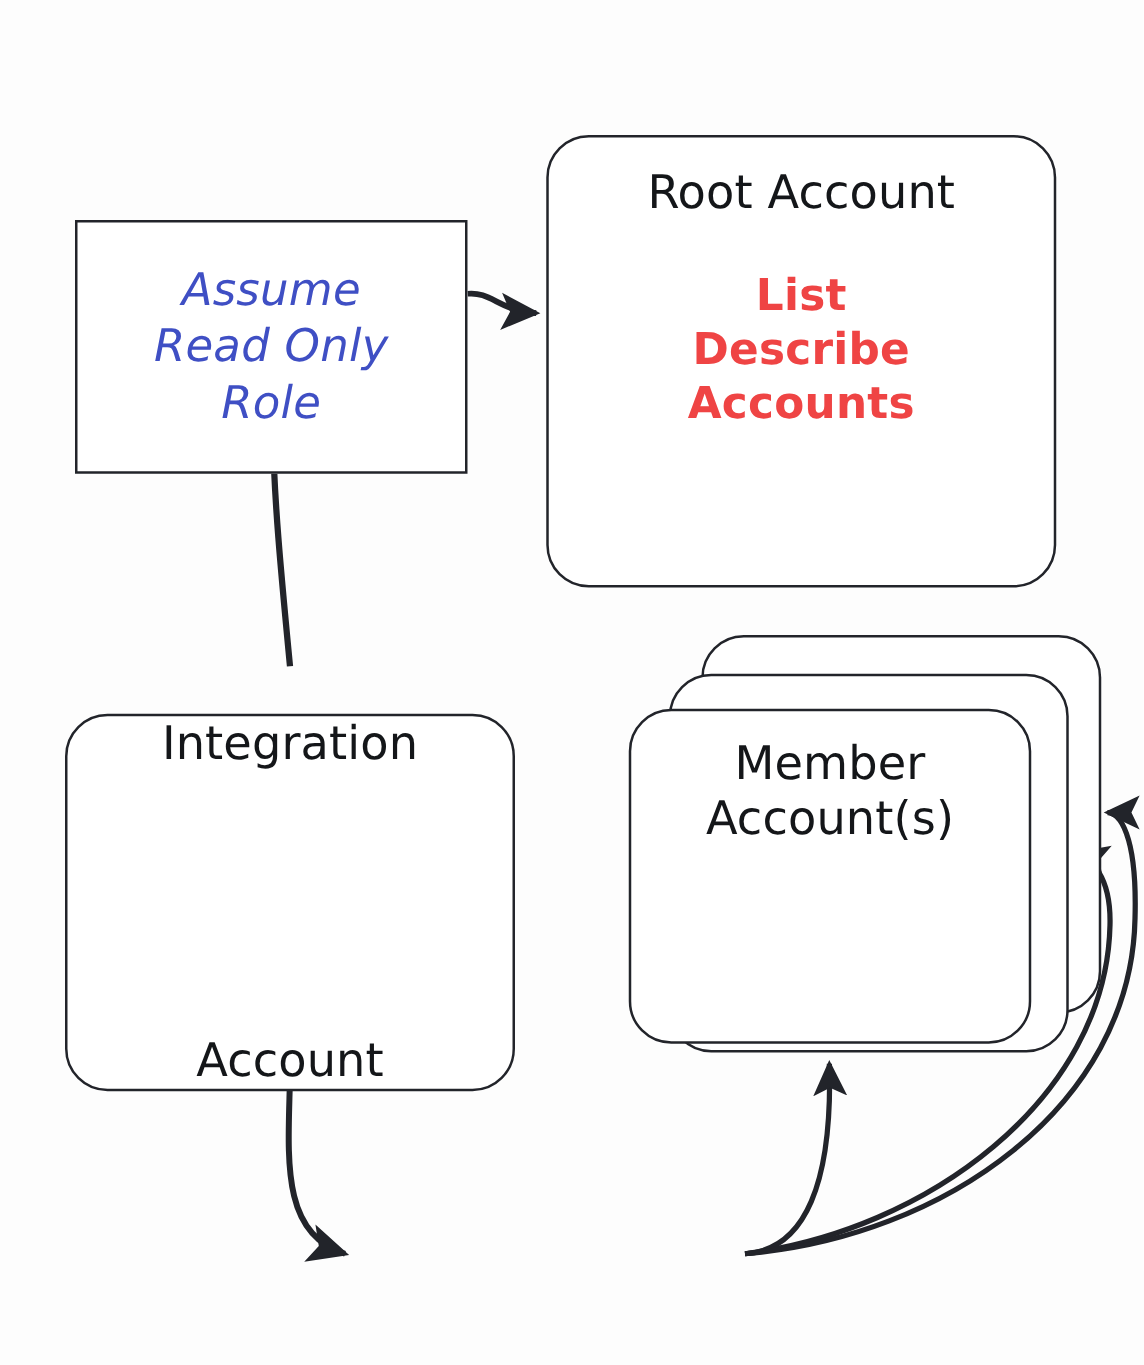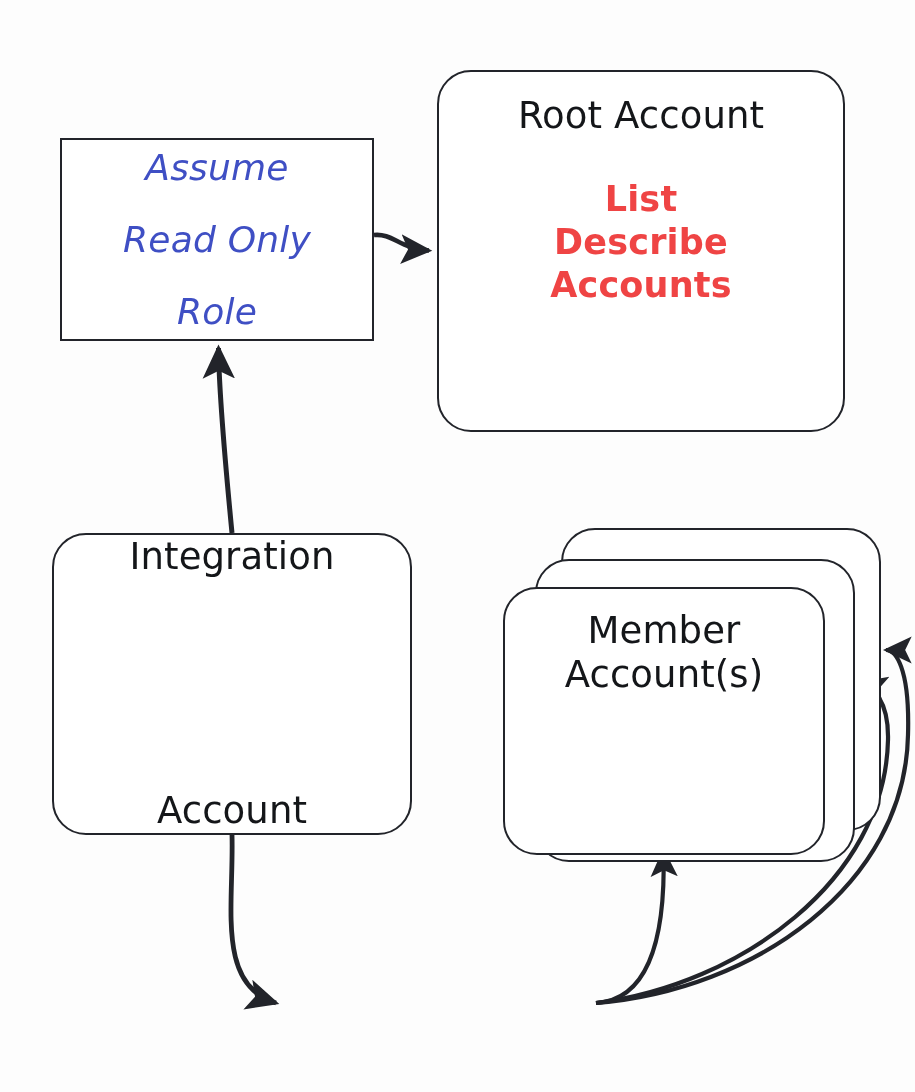--- a/index.html
+++ b/index.html
@@ -21,20 +21,21 @@
   .node {
     position: absolute;
     box-sizing: border-box;
     background: #ffffff;
     border: 2.5px solid #22242a;
     display: flex;
     flex-direction: column;
     align-items: center;
     justify-content: center;
     text-align: center;
+    margin-top: 38px;
   }
   .node.rounded { border-radius: 34px; justify-content: space-between; }
   .node.sharp   { border-radius: 0; }
 
   .title-text {
     color: #141619;
     font-size: 37px;
     font-weight: 400;
     line-height: 1.20;
     letter-spacing: 0.1px;
@@ -53,39 +54,38 @@
     font-weight: 400;
     line-height: 1.25;
     letter-spacing: 0.2px;
   }
 
   
   #assume-role-top {
     left: 60px;  top: 138px;
     width: 314px; height: 203px;
     border-width: 2.5px;
-    gap: 27px;
   }
   #root-account {
     left: 437px; top: 70px;
     width: 408px; height: 362px;
     padding-top: 22px;
     justify-content: flex-start;
   }
   #root-account .spacer { height: 40px; }
 
   #integration-account {
     left: 52px;  top: 533px;
     width: 360px; height: 302px;
   }
 
   
   #member-stack {
     position: absolute;
-    left: 503px; top: 528px;
+    left: 503px; top: 508px;
     width: 380px; height: 335px;
   }
   .stack-card {
     position: absolute;
     box-sizing: border-box;
     background: #ffffff;
     border: 2.5px solid #22242a;
     border-radius: 34px;
   }
   #member-card-back  { left: 58px; top: 0px;  width: 320px; height: 303px; }

